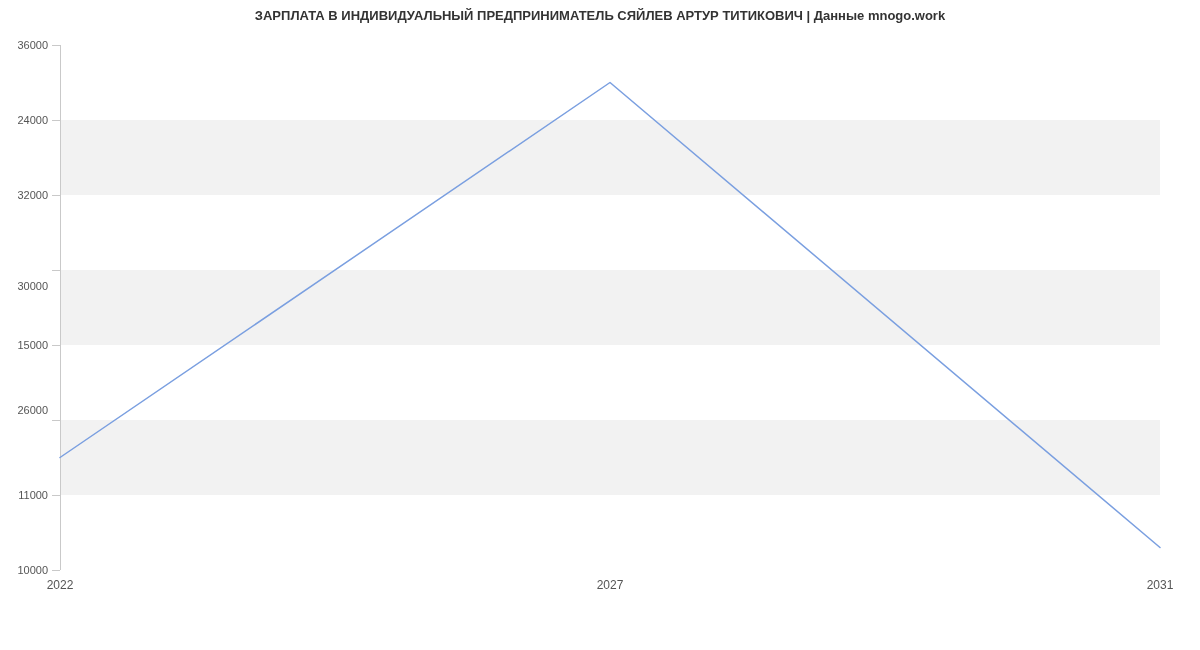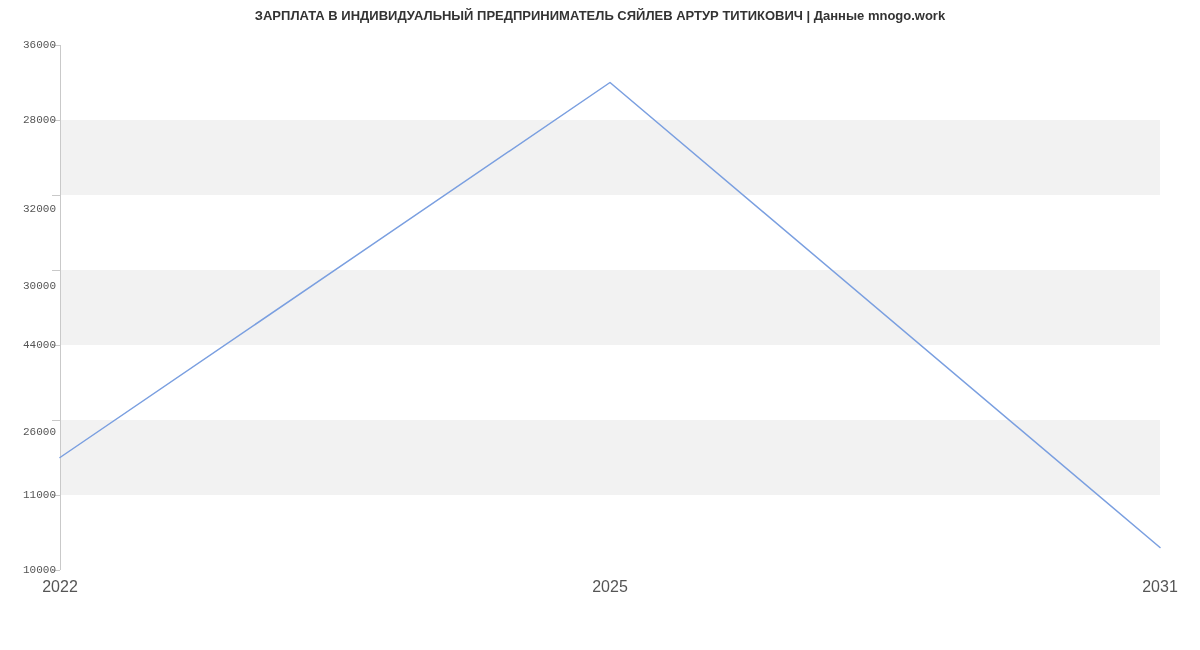--- a/index.html
+++ b/index.html
@@ -51,33 +51,32 @@
   .y-tick {
     position: absolute;
     left: -8px;
     width: 8px;
     height: 1px;
     background: #c9c9c9;
   }
   .y-label {
     position: absolute;
     right: 100%;
-    margin-right: 4px;
+    margin-right: 12px;
     transform: translateY(-50%);
     font-size: 11px;
     color: #555;
     white-space: nowrap;
-    font-family: Liberation Mono, monospace;
   }
   .x-label {
     position: absolute;
     top: 100%;
     margin-top: 8px;
     transform: translateX(-50%);
-    font-size: 16px;
+    font-size: 12px;
     color: #555;
     white-space: nowrap;
   }
   svg.line {
     position: absolute;
     top: 0;
     left: 0;
     width: 100%;
     height: 100%;
     overflow: visible;
@@ -101,28 +100,28 @@
       <div class="band" style="top: 375px; height: 75px;"></div>
     <div class="y-axis-line"></div>
     <svg class="line" id="line-svg" viewBox="0 0 1100 525" preserveAspectRatio="none">
       <polyline id="series-poly" points="0,412.5 550,37.5 1100,502.5"></polyline>
     </svg>
   <div class="y-tick" style="top: 525px;"></div>
       <div class="y-label" style="top: 525px;">10000</div>
       <div class="y-tick" style="top: 450px;"></div>
       <div class="y-label" style="top: 450px;">11000</div>
       <div class="y-tick" style="top: 375px;"></div>
-      <div class="y-label" style="top: 387px;">26000</div>
+      <div class="y-label" style="top: 365px;">26000</div>
       <div class="y-tick" style="top: 300px;"></div>
-      <div class="y-label" style="top: 300px;">44000</div>
+      <div class="y-label" style="top: 300px;">15000</div>
       <div class="y-tick" style="top: 225px;"></div>
       <div class="y-label" style="top: 241px;">30000</div>
       <div class="y-tick" style="top: 150px;"></div>
-      <div class="y-label" style="top: 164px; text-align: center;">32000</div>
+      <div class="y-label" style="top: 150px; text-align: center;">32000</div>
       <div class="y-tick" style="top: 75px;"></div>
-      <div class="y-label" style="top: 75px;">28000</div>
+      <div class="y-label" style="top: 75px;">24000</div>
       <div class="y-tick" style="top: 0px;"></div>
       <div class="y-label" style="top: 0px;">36000</div>
       <div class="x-label" style="left: 0px;">2022</div>
-      <div class="x-label" style="left: 550px;">2025</div>
+      <div class="x-label" style="left: 550px;">2027</div>
       <div class="x-label" style="left: 1100px;">2031</div>
     </div>
 </div>
 
 </body></html>

